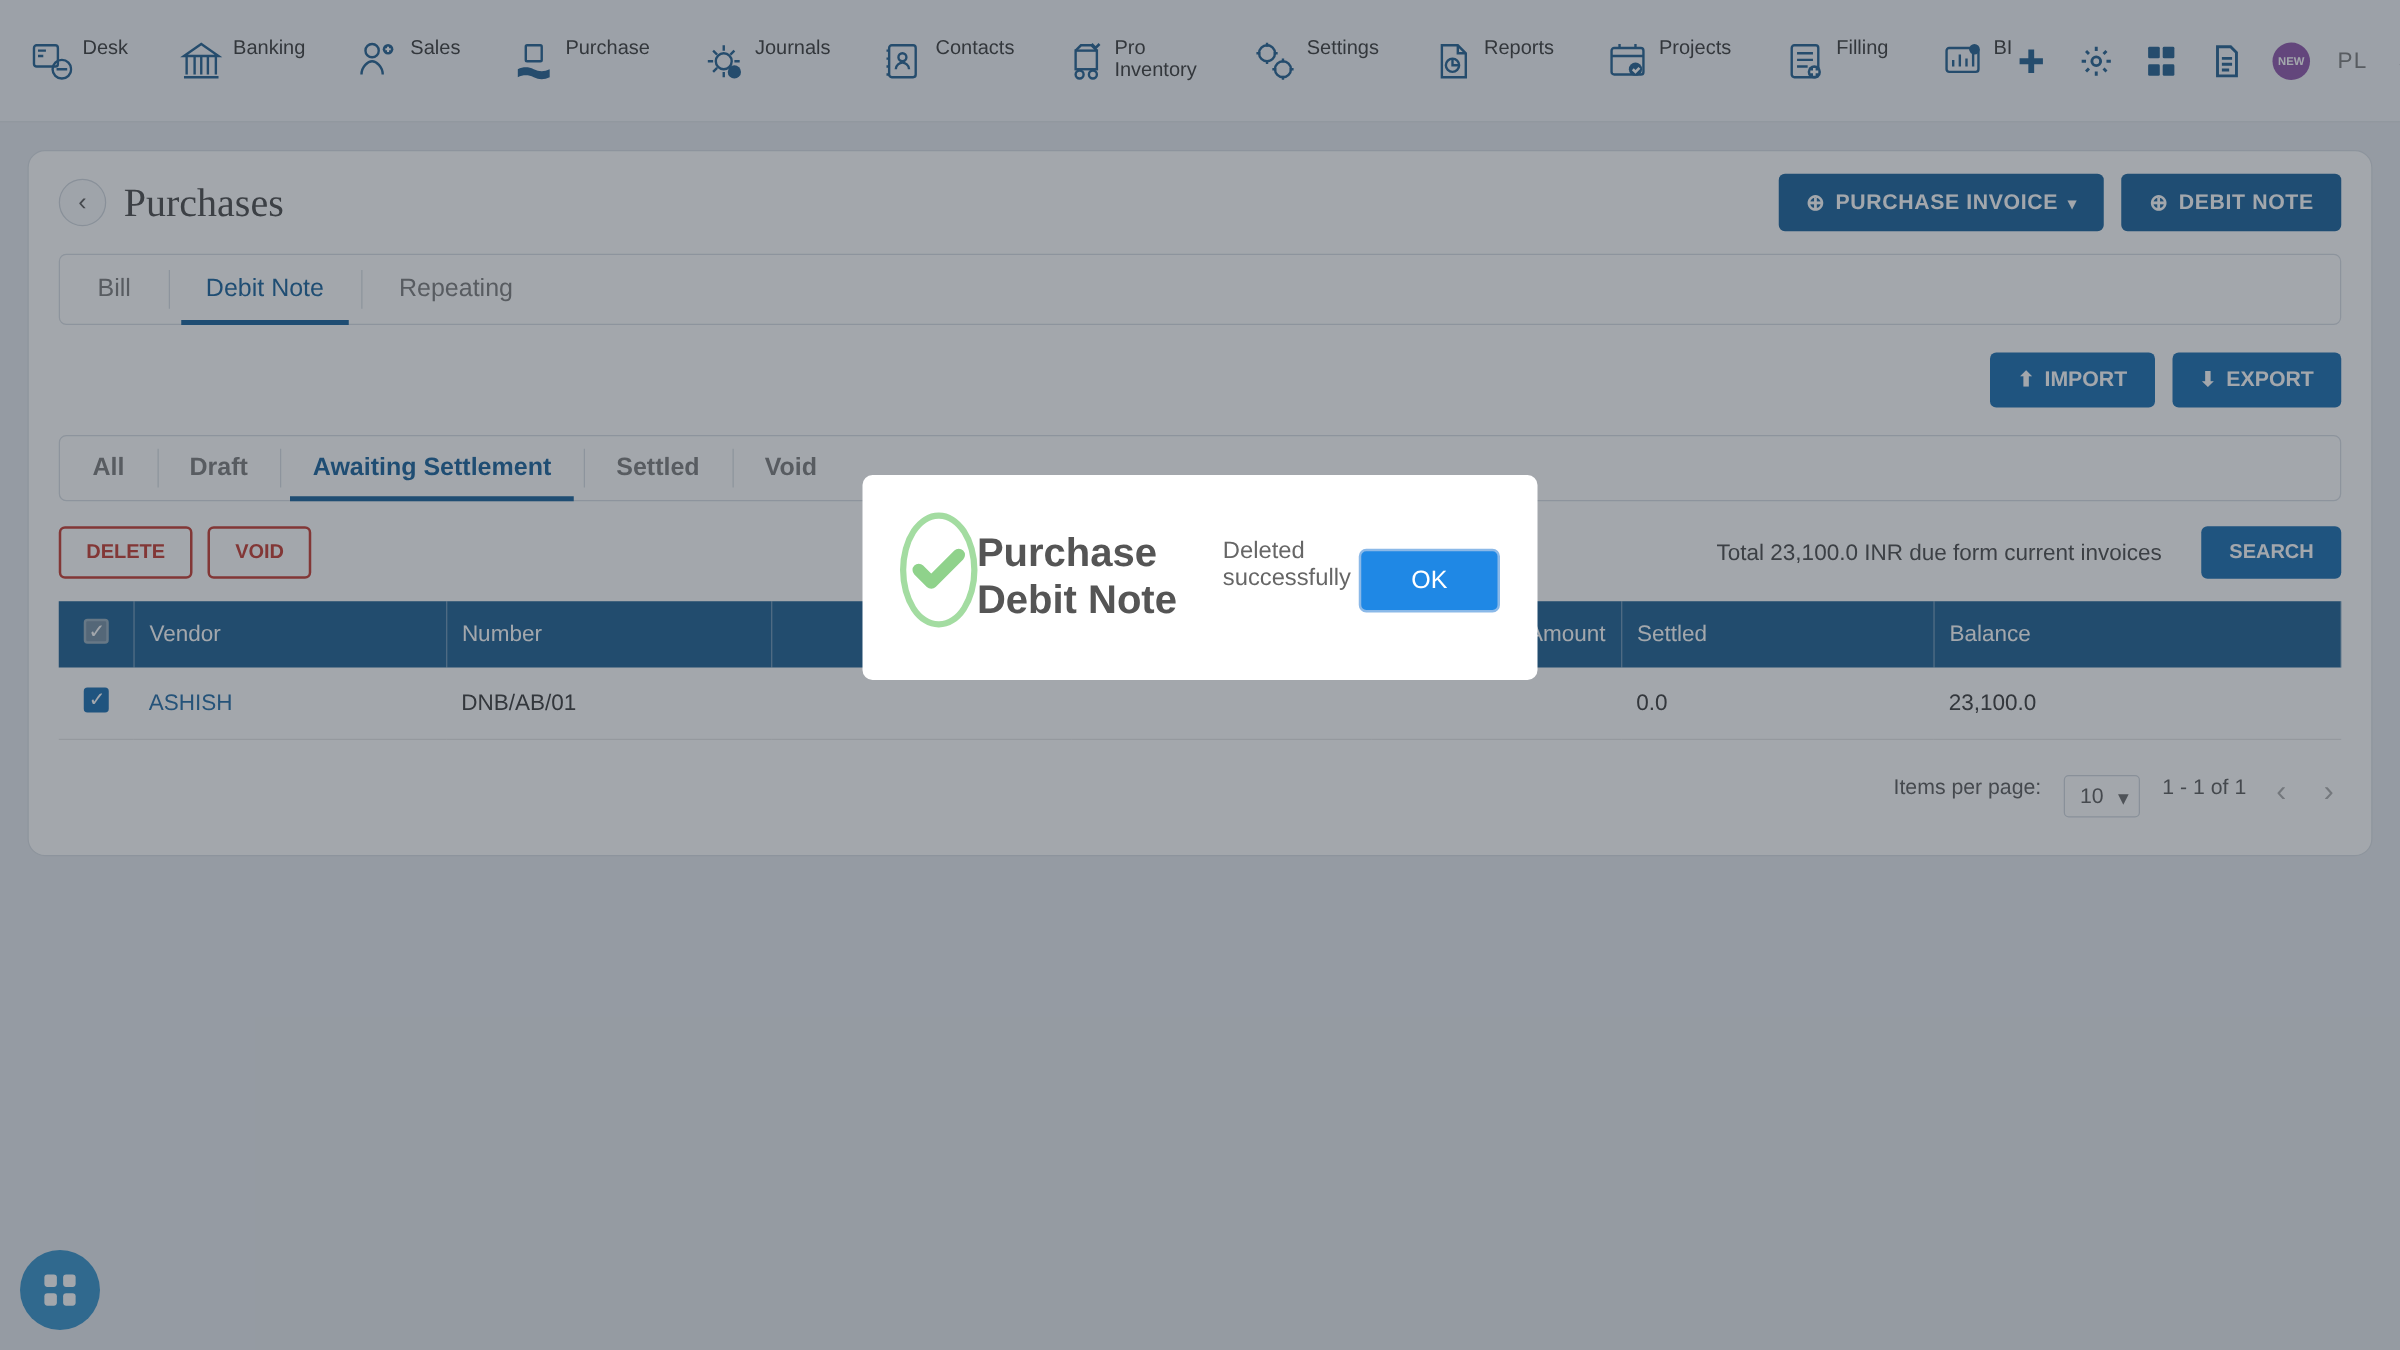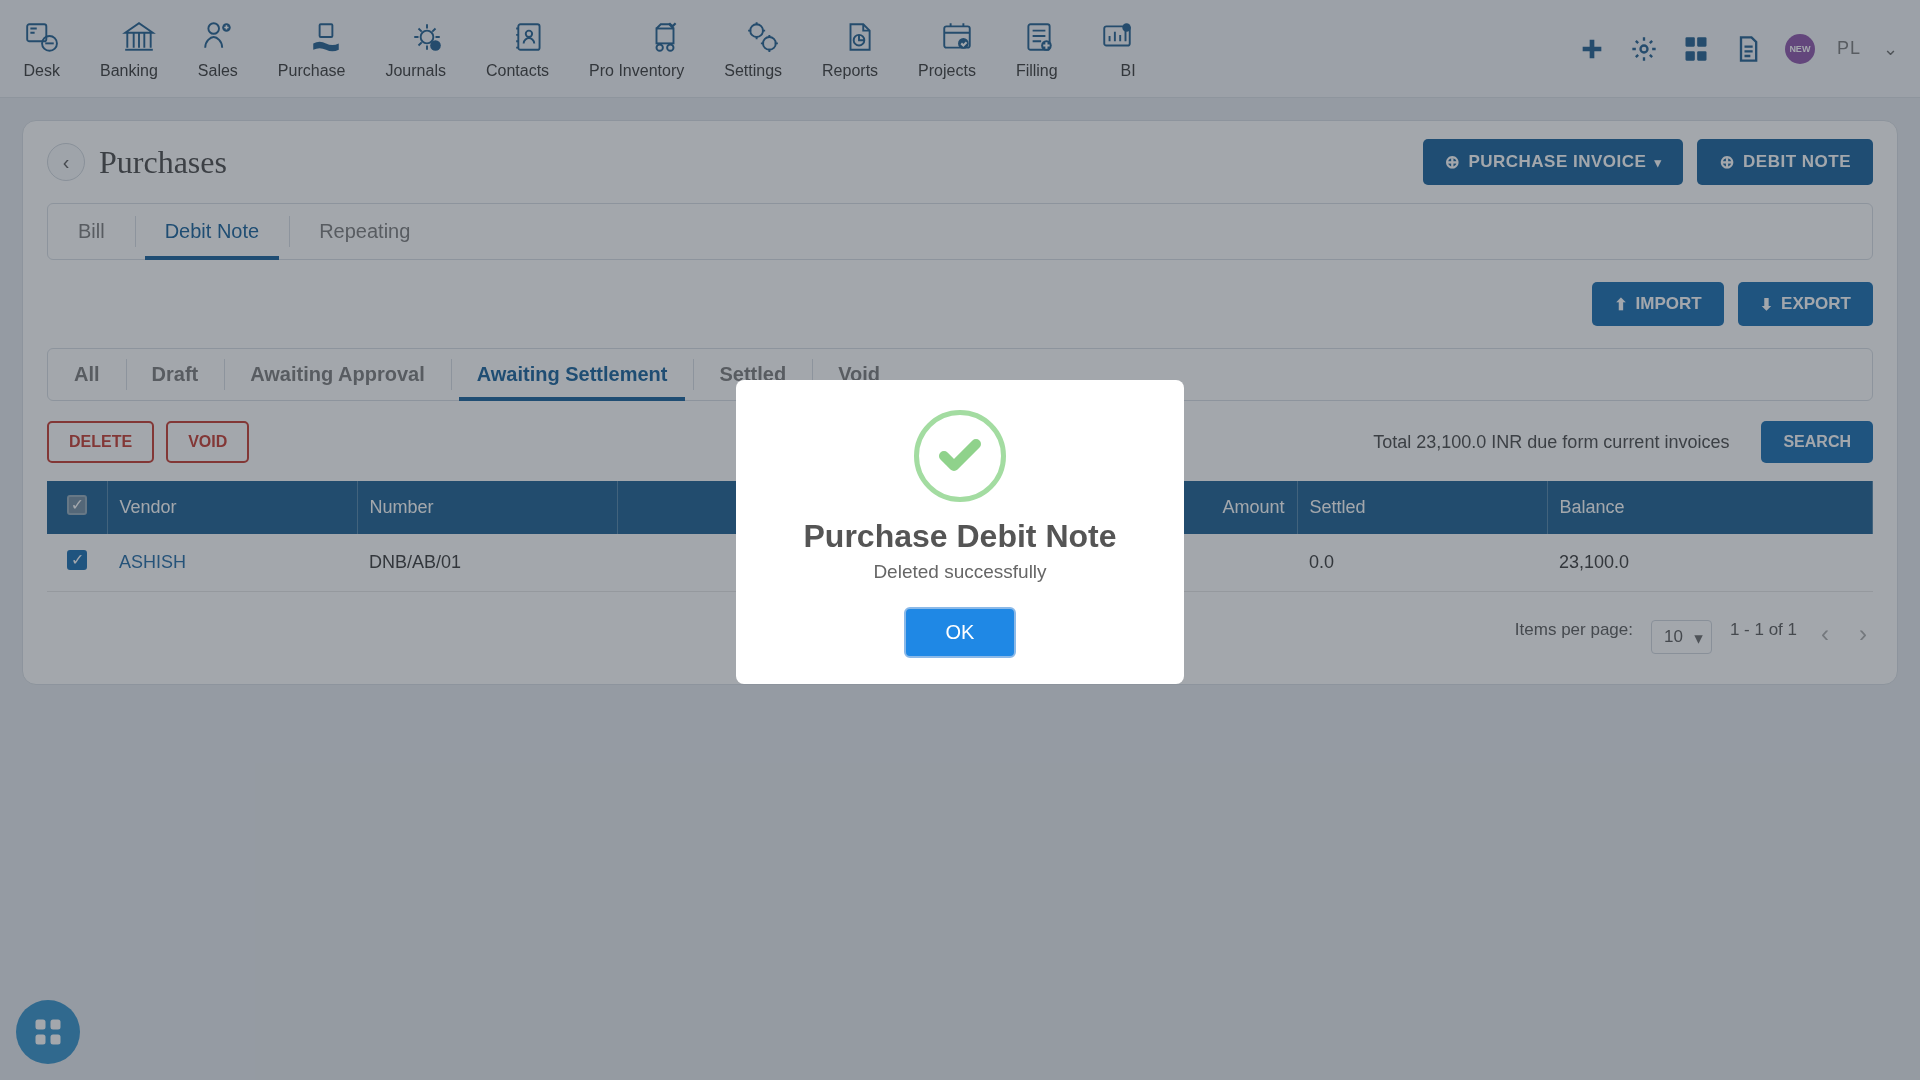--- a/index.html
+++ b/index.html
@@ -1,21 +1,21 @@
 <!DOCTYPE html>
 <html><head>
 <meta charset="utf-8">
 <style>
 * { margin:0; padding:0; box-sizing:border-box; font-family:Arial,Helvetica,sans-serif; }
 body { background:#e6e9ee; width:1920px; height:1080px; overflow:hidden; position:relative; }
 
 
 .topnav { height:98px; background:#f2f4f7; display:flex; align-items:center; padding:0 22px; border-bottom:1px solid #d9dee4; }
 .nav-items { display:flex; gap:40px; }
-.nav-item { display:flex; flex-direction:column; align-items:flex-end; gap:6px; cursor:pointer; }
+.nav-item { display:flex; flex-direction:row; align-items:flex-start; gap:6px; cursor:pointer; }
 .nav-item .ic { width:38px; height:38px; display:flex; align-items:center; justify-content:center; }
 .nav-item .ic svg { width:34px; height:34px; stroke:#1a5a8c; fill:none; stroke-width:1.8; }
 .nav-item span { font-size:16px; color:#333; }
 .topnav-right { margin-left:auto; display:flex; align-items:center; gap:22px; }
 .topnav-right .ric { width:30px; height:30px; display:flex; align-items:center; justify-content:center; cursor:pointer; }
 .topnav-right .ric svg { width:28px; height:28px; }
 .plus-ic svg { stroke:#1a5a8c; stroke-width:4; }
 .gear-ic svg { stroke:#1a5a8c; fill:none; stroke-width:2; }
 .calc-ic svg { fill:#1a5a8c; }
 .doc-ic svg { stroke:#1a5a8c; fill:none; stroke-width:2; }
@@ -77,21 +77,21 @@
 .pg-sel { border:1px solid #cfd6dd; border-radius:4px; padding:6px 28px 6px 12px; font-size:17px; position:relative; cursor:pointer; }
 .pg-sel::after { content:"▾"; position:absolute; right:8px; top:7px; color:#666; }
 .pg-arrow { color:#aaa; font-size:24px; cursor:pointer; padding:0 6px; }
 
 
 .fab { position:absolute; left:16px; bottom:16px; width:64px; height:64px; border-radius:50%; background:#2e8fc9; display:flex; align-items:center; justify-content:center; cursor:pointer; }
 .fab svg { width:30px; height:30px; fill:#fff; }
 
 
 .overlay { position:absolute; inset:0; background:rgba(50,60,70,.45); display:flex; align-items:flex-start; justify-content:center; }
-.modal { margin-top:380px; width:448px; background:#fff; border-radius:8px; padding:30px 30px 26px; display:flex; flex-direction:column; align-items:center; }
+.modal { margin-top:380px; width:540px; background:#fff; border-radius:8px; padding:30px 30px 26px; display:flex; flex-direction:row; align-items:center; }
 .modal .circ { width:92px; height:92px; border:5px solid #a3dca1; border-radius:50%; display:flex; align-items:center; justify-content:center; margin-bottom:16px; }
 .modal .circ svg { width:48px; height:48px; stroke:#8fd28b; stroke-width:5; fill:none; stroke-linecap:round; stroke-linejoin:round; }
 .modal h2 { font-size:32px; color:#555; font-weight:600; margin-bottom:6px; }
 .modal p { font-size:19px; color:#666; margin-bottom:24px; }
 .modal button { background:#1f88e5; color:#fff; border:2px solid #8bb9e8; border-radius:6px; padding:12px 40px; font-size:20px; font-weight:500; cursor:pointer; }
 </style>
 </head>
 <body>
 
 <div class="topnav">
@@ -274,21 +274,20 @@
   </div>
 
   <div class="ie-row">
     <button class="btn-ie">IMPORT</button>
     <button class="btn-ie btn-exp">EXPORT</button>
   </div>
 
   <div class="status-tabs">
     <div class="stab">All</div>
     <div class="stab">Draft</div>
-    <div class="stab">Awaiting Approval</div>
     <div class="stab active">Awaiting Settlement</div>
     <div class="stab">Settled</div>
     <div class="stab">Void</div>
   </div>
 
   <div class="act-row">
     <button class="btn-outline">DELETE</button>
     <button class="btn-outline">VOID</button>
     <div class="summary">Total 23,100.0 INR due form current invoices</div>
     <button class="btn-search">SEARCH</button>

